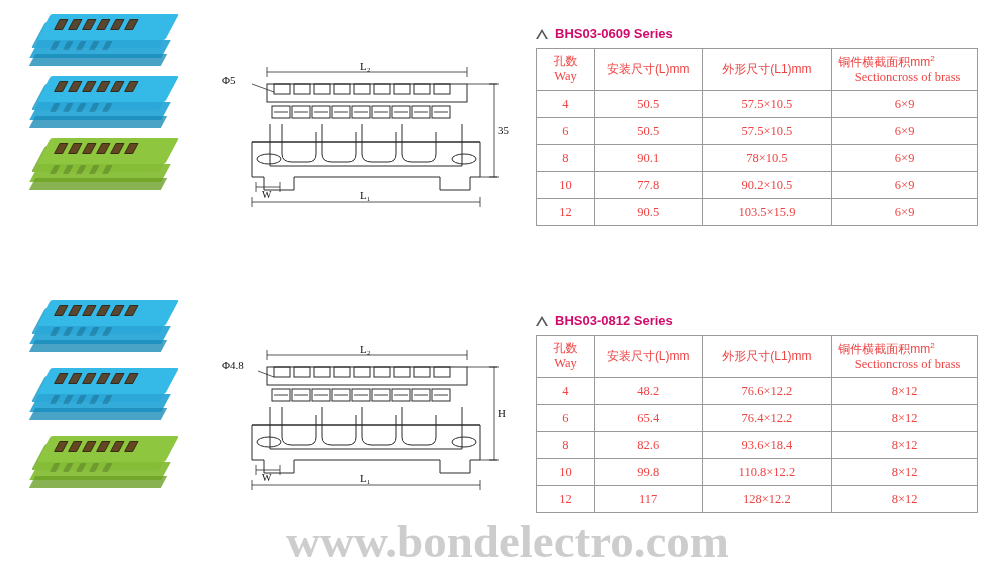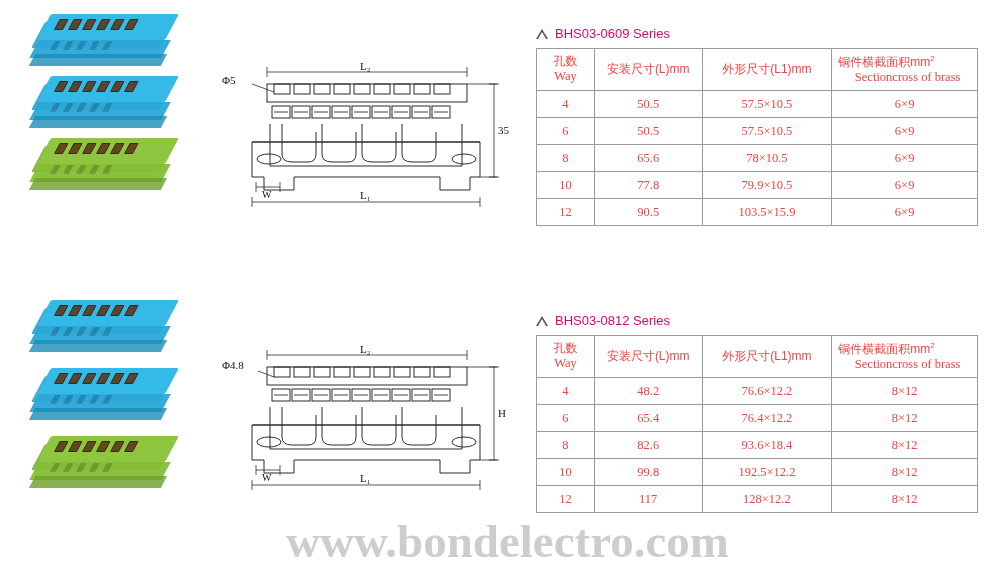--- a/index.html
+++ b/index.html
@@ -62,21 +62,21 @@
   
   .drawing { position: absolute; }
 
   
   .series-head {
     position: absolute;
     display: flex;
     align-items: center;
     gap: 7px;
     font-family: "Liberation Sans", sans-serif;
-    font-weight: normal;
+    font-weight: bold;
     font-size: 13px;
     color: #cf0a6b;
   }
   .tri {
     width: 0; height: 0;
     border-left: 6px solid transparent;
     border-right: 6px solid transparent;
     border-bottom: 10px solid transparent;
     position: relative;
   }
@@ -328,28 +328,28 @@
         <td>6×9</td>
       </tr>
       <tr>
         <td>6</td>
         <td>50.5</td>
         <td>57.5×10.5</td>
         <td>6×9</td>
       </tr>
       <tr>
         <td>8</td>
-        <td>65.6</td>
+        <td>90.1</td>
         <td>78×10.5</td>
         <td>6×9</td>
       </tr>
       <tr>
         <td>10</td>
         <td>77.8</td>
-        <td>79.9×10.5</td>
+        <td>90.2×10.5</td>
         <td>6×9</td>
       </tr>
       <tr>
         <td>12</td>
         <td>90.5</td>
         <td>103.5×15.9</td>
         <td>6×9</td>
       </tr>
     </tbody>
   </table>
@@ -539,21 +539,21 @@
       </tr>
       <tr>
         <td>8</td>
         <td>82.6</td>
         <td>93.6×18.4</td>
         <td>8×12</td>
       </tr>
       <tr>
         <td>10</td>
         <td>99.8</td>
-        <td>192.5×12.2</td>
+        <td>110.8×12.2</td>
         <td>8×12</td>
       </tr>
       <tr>
         <td>12</td>
         <td>117</td>
         <td>128×12.2</td>
         <td>8×12</td>
       </tr>
     </tbody>
   </table>

